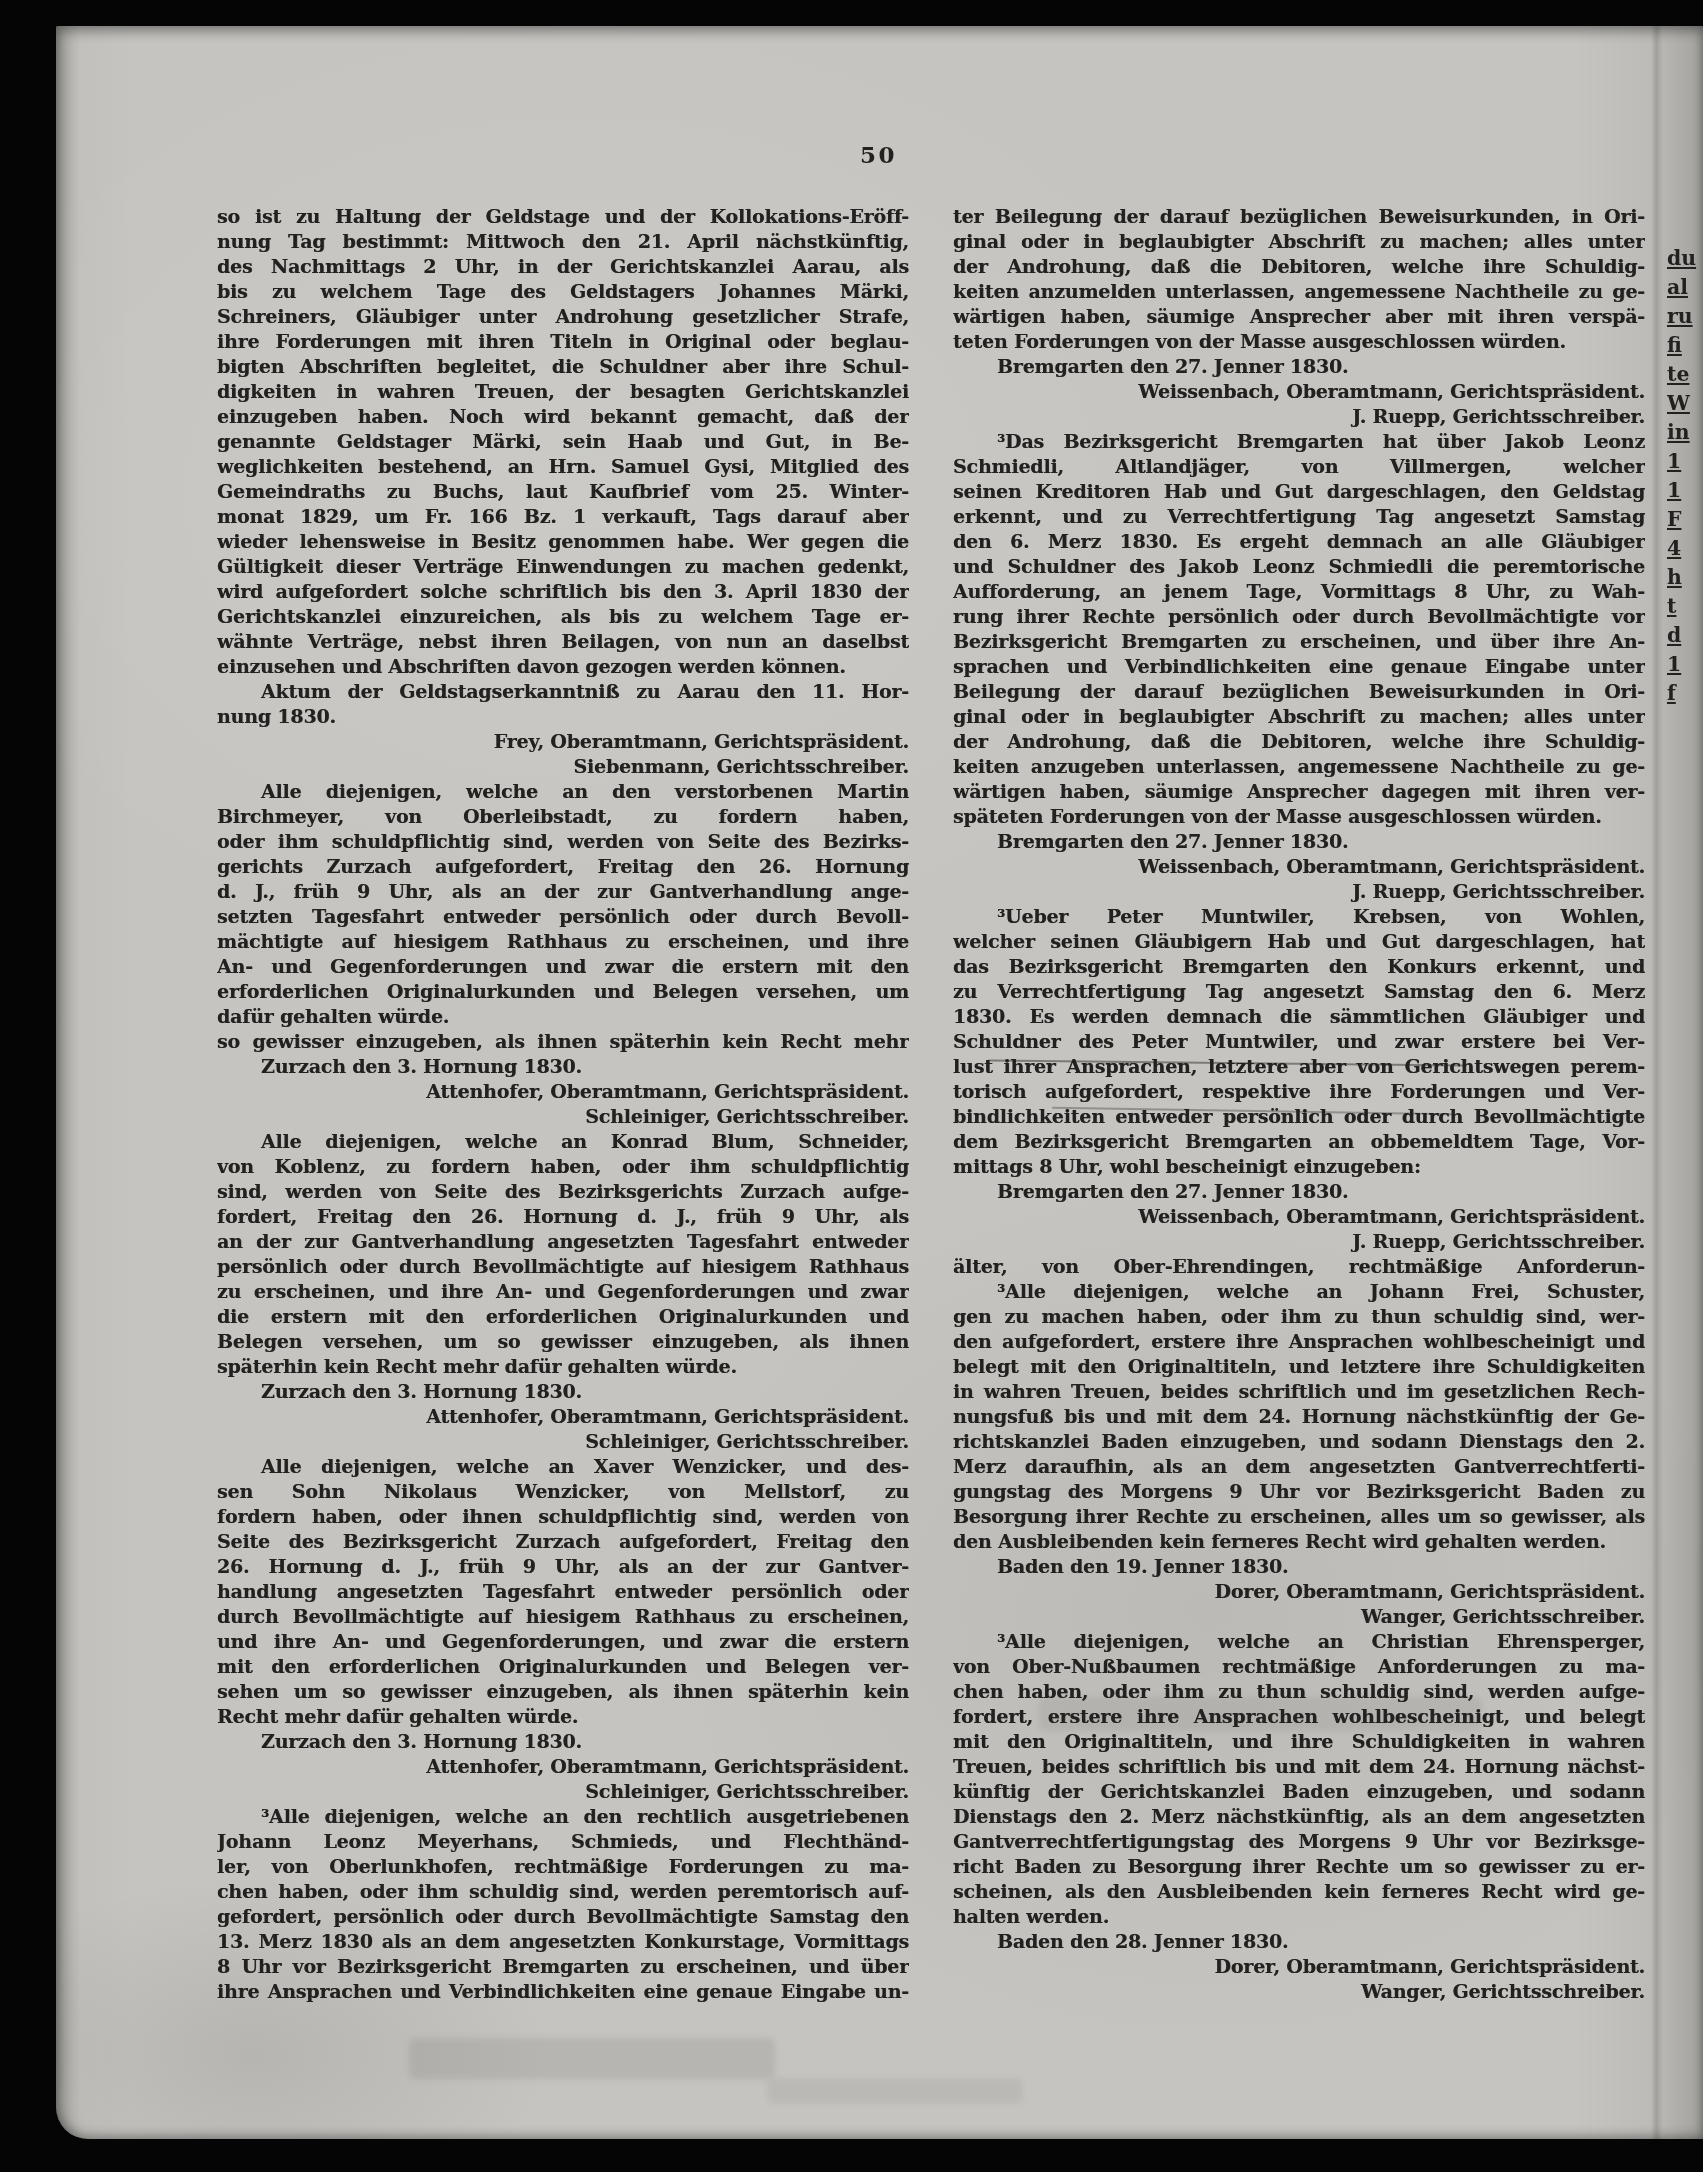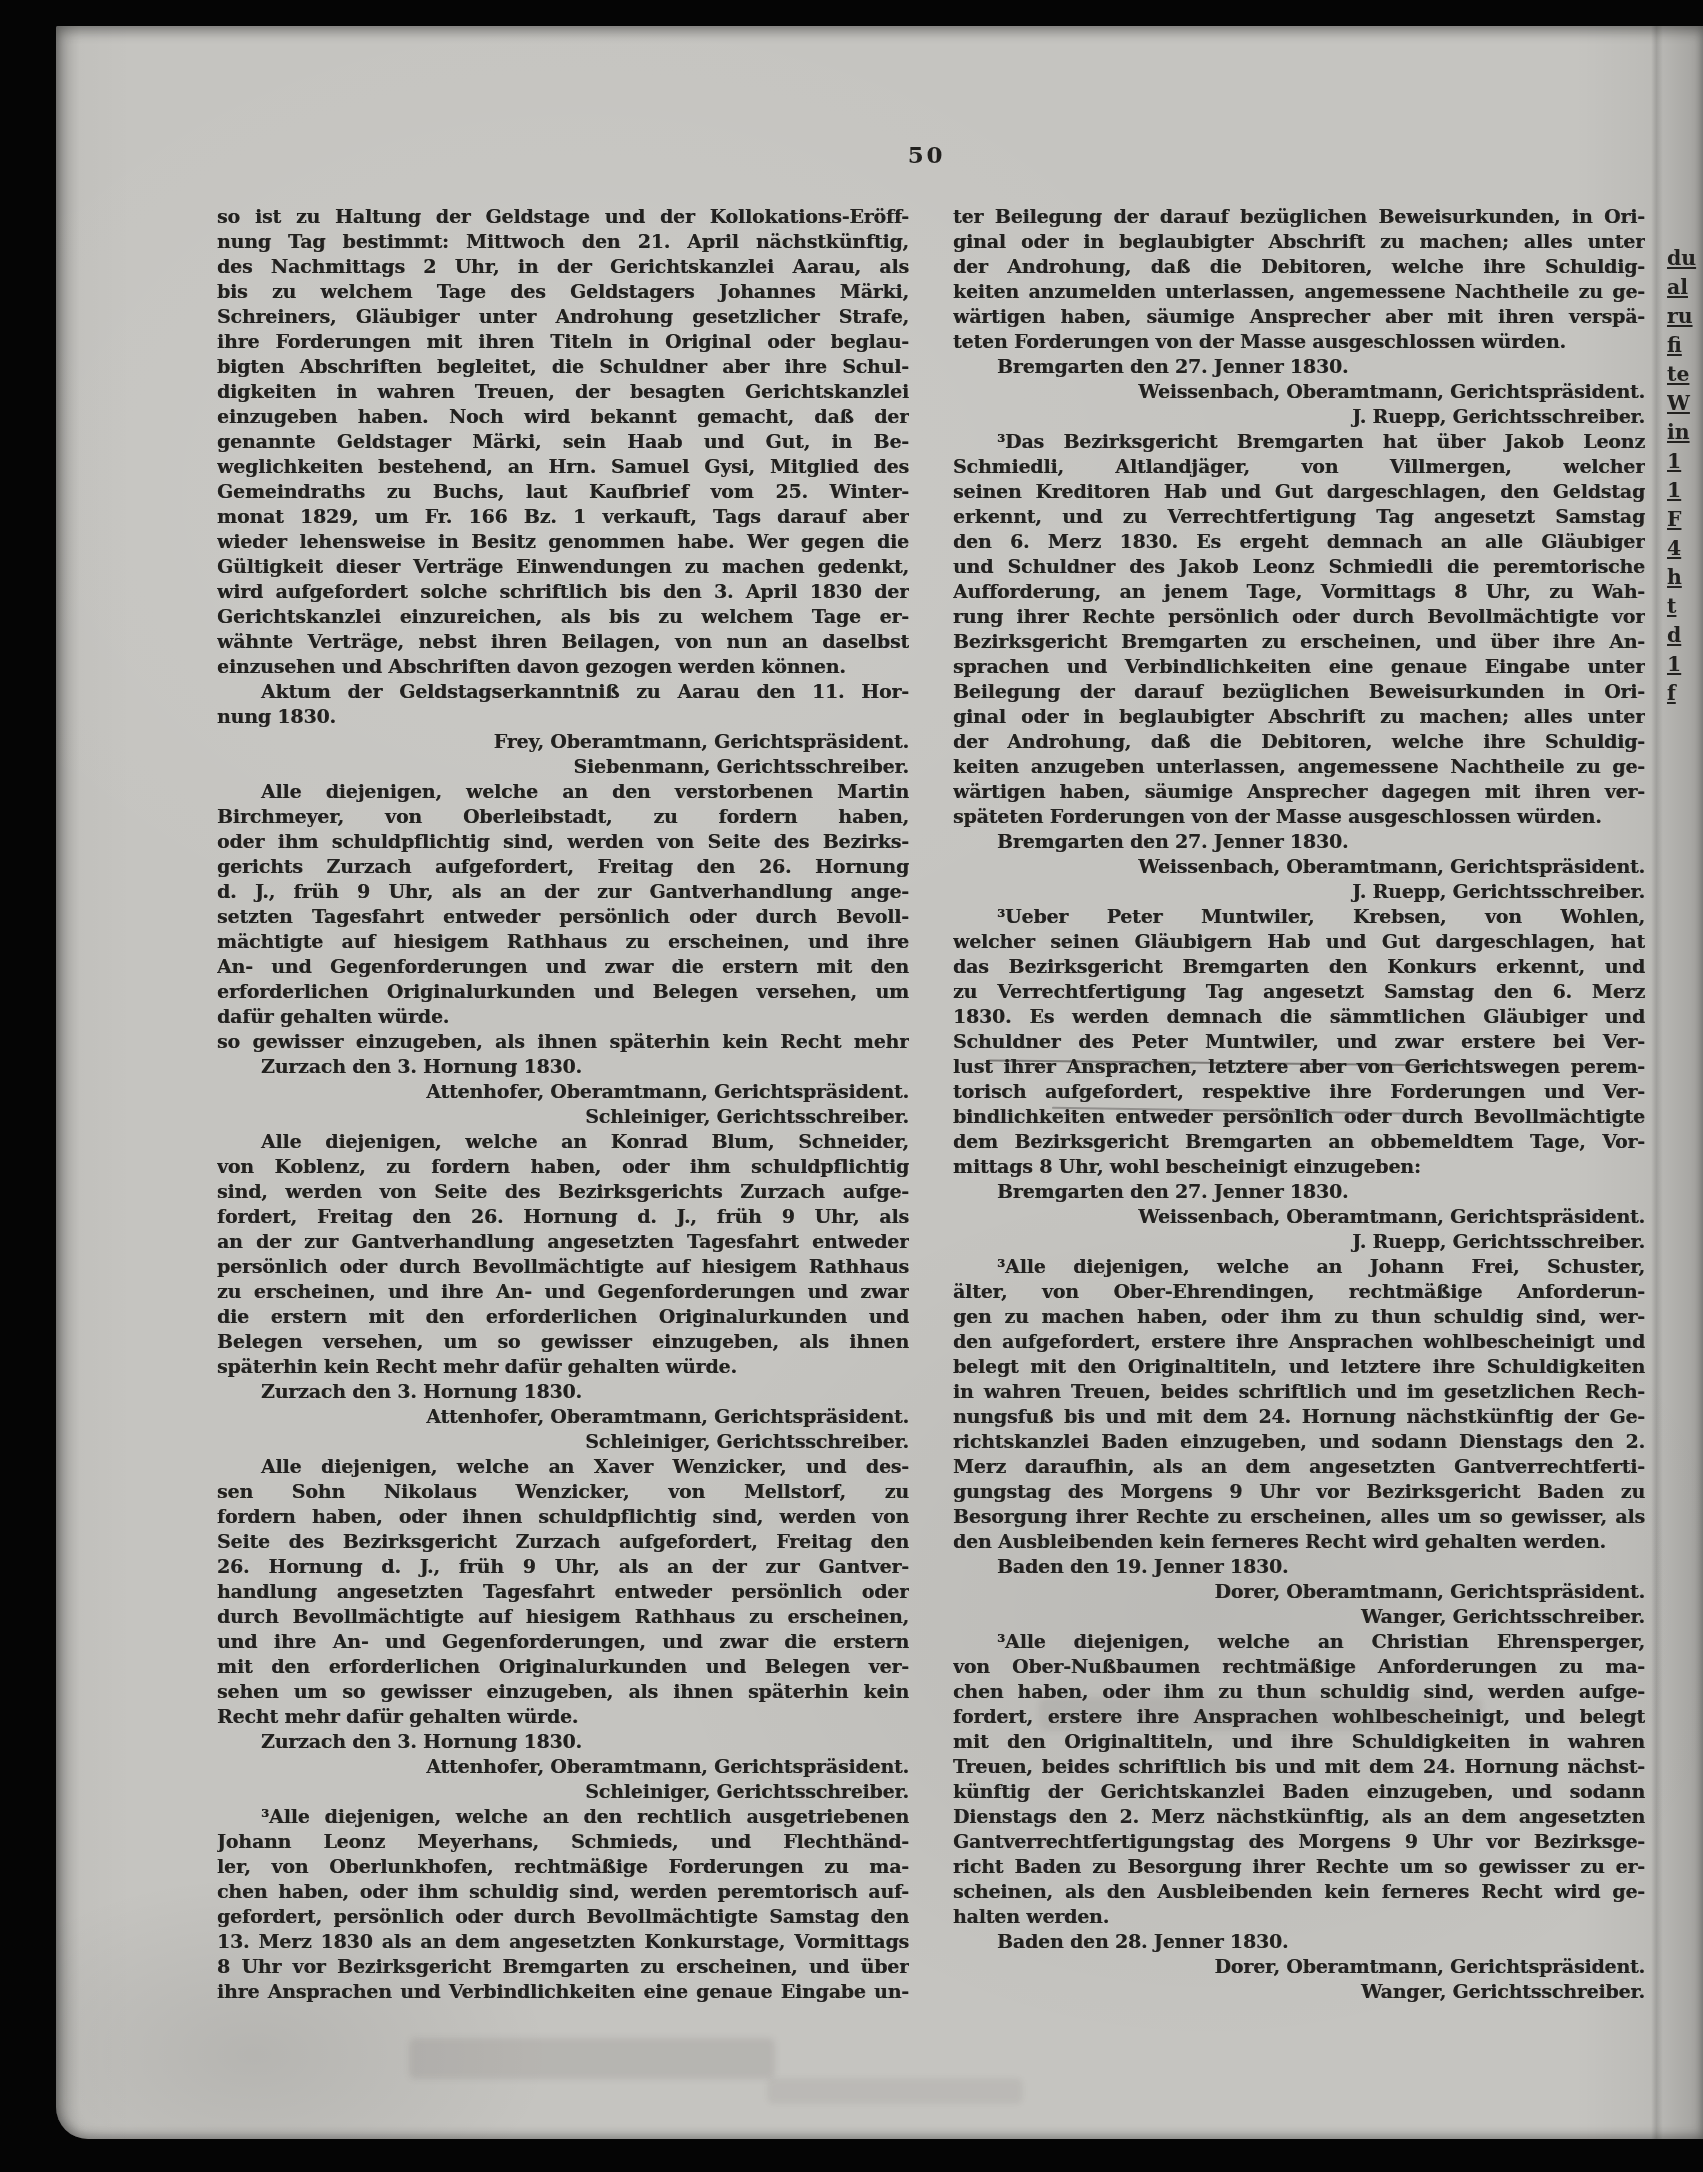--- a/index.html
+++ b/index.html
@@ -19,21 +19,21 @@
       linear-gradient(to left, rgba(0,0,0,0.18) 0px, rgba(0,0,0,0.05) 47px, rgba(0,0,0,0) 128px),
       var(--paper,#c5c4c0);
     box-shadow: inset 0 6px 12px rgba(0,0,0,0.28), inset 8.5px 0 15.3px rgba(0,0,0,0.18), inset 0 -4.3px 8.5px rgba(0,0,0,0.18);
   }
   .gutter-crease{
     position:absolute;left:1651px;top:25.6px;width:12px;height:2113px;
     background:linear-gradient(to right, rgba(0,0,0,0) 0%, rgba(0,0,0,0.14) 45%, rgba(0,0,0,0) 100%);
   }
   .page-number{
     position:absolute;left:860px;top:141px;width:85px;
-    text-align:right;font-size:23px;font-weight:700;letter-spacing:2.6px;
+    text-align:left;font-size:23px;font-weight:700;letter-spacing:2.6px;
     color:var(--ink,#22211f);
   }
   .col{
     position:absolute;top:204px;width:692px;
     color:var(--ink,#22211f);
     font-size:19px;line-height:25px;font-weight:700;
     letter-spacing:-0.2px;
     text-shadow:0.3px 0.3px 0.5px rgba(30,28,25,0.55);
   }
   .col-left{left:217px;}
@@ -181,22 +181,22 @@
     <div class="ln s-j">1830. Es werden demnach die sämmtlichen Gläubiger und</div>
     <div class="ln s-j">Schuldner des Peter Muntwiler, und zwar erstere bei Ver-</div>
     <div class="ln s-j">lust ihrer Ansprachen, letztere aber von Gerichtswegen perem-</div>
     <div class="ln s-j">torisch aufgefordert, respektive ihre Forderungen und Ver-</div>
     <div class="ln s-j">bindlichkeiten entweder persönlich oder durch Bevollmächtigte</div>
     <div class="ln s-j">dem Bezirksgericht Bremgarten an obbemeldtem Tage, Vor-</div>
     <div class="ln s-l">mittags 8 Uhr, wohl bescheinigt einzugeben:</div>
     <div class="ln s-lf">Bremgarten den 27. Jenner 1830.</div>
     <div class="ln s-r">Weissenbach, Oberamtmann, Gerichtspräsident.</div>
     <div class="ln s-r">J. Ruepp, Gerichtsschreiber.</div>
+    <div class="ln s-j">älter, von Ober-Ehrendingen, rechtmäßige Anforderun-</div>
     <div class="ln s-jf">³Alle diejenigen, welche an Johann Frei, Schuster,</div>
-    <div class="ln s-j">älter, von Ober-Ehrendingen, rechtmäßige Anforderun-</div>
     <div class="ln s-j">gen zu machen haben, oder ihm zu thun schuldig sind, wer-</div>
     <div class="ln s-j">den aufgefordert, erstere ihre Ansprachen wohlbescheinigt und</div>
     <div class="ln s-j">belegt mit den Originaltiteln, und letztere ihre Schuldigkeiten</div>
     <div class="ln s-j">in wahren Treuen, beides schriftlich und im gesetzlichen Rech-</div>
     <div class="ln s-j">nungsfuß bis und mit dem 24. Hornung nächstkünftig der Ge-</div>
     <div class="ln s-j">richtskanzlei Baden einzugeben, und sodann Dienstags den 2.</div>
     <div class="ln s-j">Merz daraufhin, als an dem angesetzten Gantverrechtferti-</div>
     <div class="ln s-j">gungstag des Morgens 9 Uhr vor Bezirksgericht Baden zu</div>
     <div class="ln s-j">Besorgung ihrer Rechte zu erscheinen, alles um so gewisser, als</div>
     <div class="ln s-l">den Ausbleibenden kein ferneres Recht wird gehalten werden.</div>

